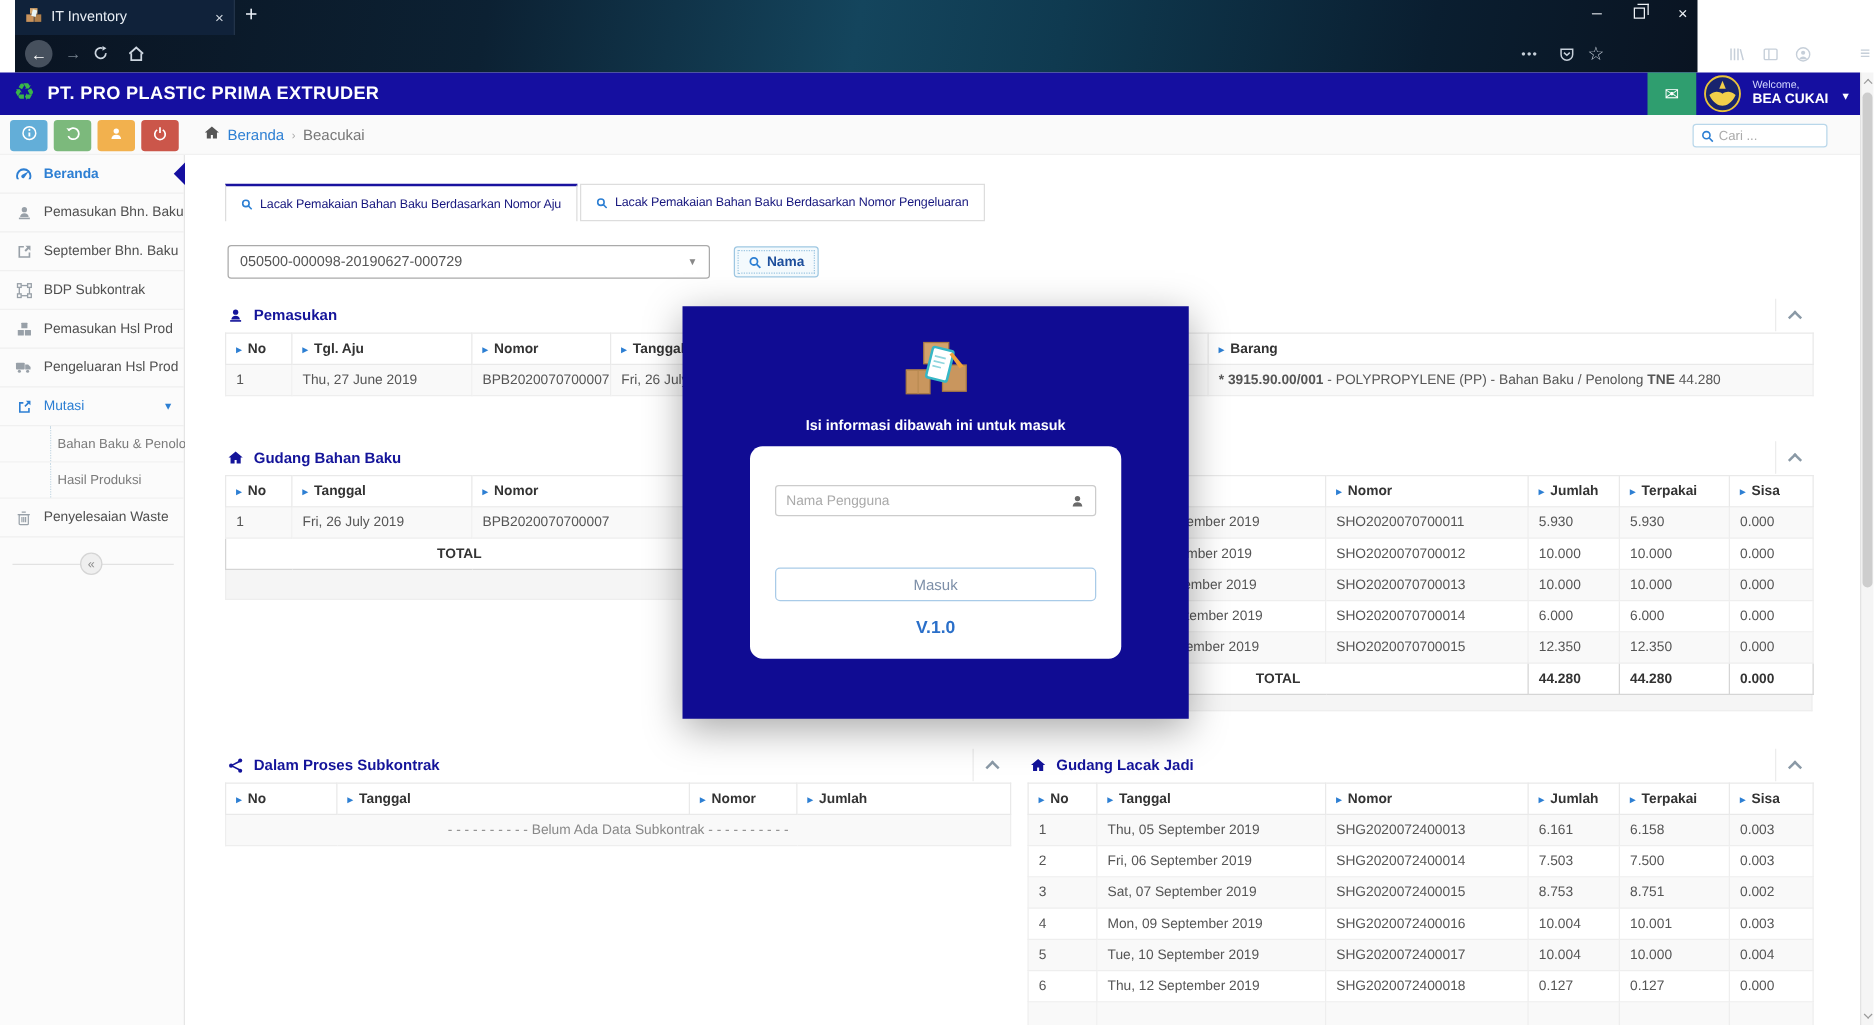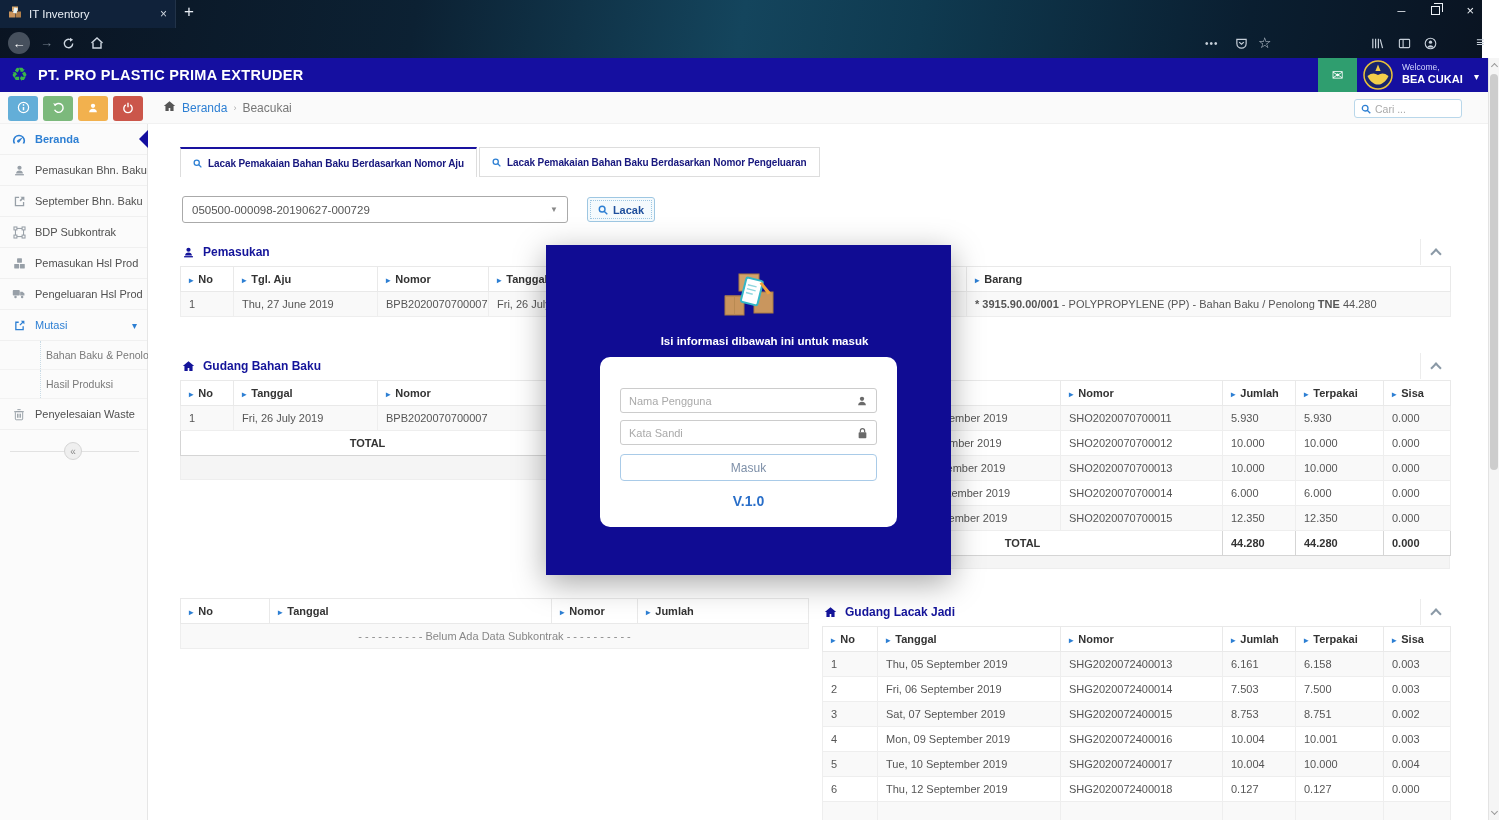--- a/index.html
+++ b/index.html
@@ -1,21 +1,21 @@
 <!DOCTYPE html>
 <html><head>
 <meta charset="utf-8">
 <style>
   * { margin:0; padding:0; box-sizing:border-box; }
   html,body { width:1499px; height:820px; }
   body { font-family:"Liberation Sans", sans-serif; }
   .stage { position:relative; width:1499px; height:820px; overflow:hidden; background:#fff; }
 
   
-  .chrome { position:absolute; left:0; top:0; width:1482px; height:58px;
+  .chrome { position:absolute; left:12px; top:0; width:1346px; height:58px;
     background:linear-gradient(100deg,#0a1422 0%,#0c2133 28%,#14455d 50%,#0f3a50 62%,#0a1e30 84%,#0a1422 100%); }
   .fx-tab { position:absolute; left:0; top:0; width:176px; height:28px; background:#10223a;
     display:flex; align-items:center; gap:7px; padding:0 8px; border-right:1px solid rgba(255,255,255,.08); }
   .fx-tab-title { color:#e8eef5; font-size:11.5px; flex:1; white-space:nowrap; overflow:hidden; }
   .fx-tab-close { color:#cfd6df; font-size:12px; cursor:default; }
   .fx-newtab { position:absolute; left:184px; top:2px; color:#e8eef5; font-size:17px; }
   .winbtns { position:absolute; right:8px; top:3px; display:flex; gap:26px; align-items:center; color:#eef2f7; }
   .winbtns .min { font-size:11px; }
   .winbtns .restore { width:9px; height:9px; border:1.4px solid #eef2f7; position:relative; }
   .winbtns .restore::before { content:""; position:absolute; left:2px; top:-4px; width:8px; height:8px; border:1.4px solid #eef2f7; border-left:none; border-bottom:none; }
@@ -76,21 +76,21 @@
   .sb-sub::before { content:""; position:absolute; left:40px; top:0; bottom:0; border-left:1px dotted #c9dbe6; }
   .sb-collapse { position:relative; height:32px; margin-top:6px; }
   .sb-collapse .line { position:absolute; left:10px; right:8px; top:15px; border-top:1px solid #e2e2e2; }
   .sb-collapse .knob { position:absolute; left:64px; top:6px; width:18px; height:18px; border-radius:50%;
     background:#efefef; border:1px solid #d5d5d5; color:#8d8d8d; font-size:10px; display:flex; align-items:center; justify-content:center; }
 
   
   .content { position:absolute; left:148px; top:124px; width:1340px; height:696px; background:#fff; overflow:hidden; }
 
   .tabs { position:absolute; left:32px; top:23px; display:flex; }
-  .tab { height:30px; display:flex; align-items:center; gap:6px; padding:0 12px; font-size:10px; font-weight:bold;
+  .tab { height:30px; display:flex; align-items:center; gap:6px; padding:0 12px; font-size:10px; font-weight:normal;
     color:#17177e; background:#fff; white-space:nowrap; letter-spacing:-.1px; }
   .tab.active { border-top:2px solid #19129f; border-left:1px solid #ddd; border-right:1px solid #ddd; }
   .tab.idle { border:1px solid #ddd; margin-left:2px; }
 
   .selectbox { position:absolute; left:34px; top:72px; width:386px; height:27px; border:1px solid #aaa; border-radius:3px;
     background:#fff; display:flex; align-items:center; padding:0 9px; font-size:11.5px; color:#555; }
   .selectbox .caret { position:absolute; right:9px; color:#888; font-size:8px; }
   .lacakbtn { position:absolute; left:439px; top:73px; width:68px; height:25px; background:#f4fafd; border:1px solid #9ec7e2;
     border-radius:3px; outline:1px dotted #9ec7e2; outline-offset:-4px; display:flex; align-items:center; justify-content:center;
     gap:5px; font-size:11px; font-weight:bold; color:#1e4f9c; }
@@ -112,21 +112,21 @@
   .grid td.ctr { text-align:center; }
   .grid td.empty-msg { text-align:center; color:#888; background:#f9f9f9; }
   .band { height:24px; background:#f5f5f5; border:1px solid #eee; border-top:none; }
   .band.short { height:13px; }
   .bold { font-weight:bold; }
 
   
   .modal { position:absolute; left:546px; top:245px; width:405px; height:330px; background:#100c93;
     box-shadow:0 8px 30px rgba(0,0,0,.35); }
   .modal-icon { position:absolute; left:173px; top:22px; }
-  .modal-msg { position:absolute; left:16px; top:90px; width:405px; text-align:center; color:#fff; font-size:11.5px; font-weight:bold; }
+  .modal-msg { position:absolute; left:0; top:90px; width:405px; text-align:center; color:#fff; font-size:11.5px; font-weight:bold; }
   .logincard { position:absolute; left:54px; top:112px; width:297px; height:170px; background:#fff; border-radius:10px; }
   .fld { position:absolute; left:20px; width:257px; height:25px; border:1px solid #ccc; border-radius:3px;
     display:flex; align-items:center; padding:0 8px; gap:12px; }
   .fld input { border:none; outline:none; flex:1; font-size:11px; color:#555; font-family:inherit; }
   .fld input::placeholder { color:#aaa; }
   .fld .fic { color:#6a6a6a; display:flex; }
   .masukbtn { position:absolute; left:20px; top:97px; width:257px; height:27px; background:#fff; border:1px solid #a9cbe8;
     border-radius:4px; color:#7d8fa8; font-size:12px; display:flex; align-items:center; justify-content:center; }
   .verlink { position:absolute; left:0; top:136px; width:297px; text-align:center; color:#2a6fc9; font-size:14px; font-weight:bold; }
 
@@ -411,21 +411,21 @@
       <span>050500-000098-20190627-000729</span>
       <span class="caret">▼</span>
     </div>
     <div class="lacakbtn">
       <span style="color:#2d7fd3;display:flex;">
           <svg width="10" height="10" viewBox="0 0 14 14" fill="none" stroke="currentColor" stroke-width="2">
             <circle cx="5.8" cy="5.8" r="4"></circle>
             <path d="m9 9 4 4"></path>
           </svg>
         </span>
-      <span>Lacak</span>
+      <span>Nama</span>
     </div>
 
     <div class="panel" style="left:32px; top:114px; width:1270px;">
       <div class="phead">
         <span class="ic">
             <svg width="13" height="13" viewBox="0 0 16 16" fill="currentColor">
               <circle cx="8" cy="4.6" r="2.6"></circle>
               <path d="M3.8 11.8c0-2.4 1.9-3.7 4.2-3.7s4.2 1.3 4.2 3.7z"></path>
               <rect x="2.6" y="12.4" width="10.8" height="1.6"></rect>
             </svg>
@@ -573,20 +573,34 @@
           <td>44.280</td>
           <td>44.280</td>
           <td>0.000</td>
         </tr>
       </tbody>
         </table>
       <div class="band short"></div>
     </div>
 
     <div class="panel" style="left:32px; top:474px; width:628px;">
+      <div class="phead">
+        <span class="ic">
+            <svg width="13" height="13" viewBox="0 0 16 16" fill="currentColor">
+              <circle cx="12.5" cy="3" r="2"></circle>
+              <circle cx="3.5" cy="8" r="2"></circle>
+              <circle cx="12.5" cy="13" r="2"></circle>
+              <path d="m4.3 6.8 7-3.5.8 1.4-7 3.5zM4.3 9.2l7 3.5.8-1.4-7-3.5z"></path>
+            </svg>
+          </span>
+        <span>Dalam Proses Subkontrak</span>
+        <div class="chevbox">
+            <span class="chev"></span>
+          </div>
+      </div>
       <table class="grid">
         <colgroup>
             <col style="width:89px">
             <col style="width:282px">
             <col style="width:86px">
             <col style="width:171px">
           </colgroup>
         <tbody>
             <tr>
           <th><span class="arr">▸</span><span>No</span></th>
@@ -710,29 +724,20 @@
     <div class="logincard">
       <div class="fld" style="top:31px;">
         <input placeholder="Nama Pengguna" style="">
         <span class="fic">
             <svg width="12" height="12" viewBox="0 0 14 14" fill="currentColor">
               <circle cx="7" cy="4.5" r="2.5"></circle>
               <path d="M2.5 12c0-2.6 2-4 4.5-4s4.5 1.4 4.5 4z"></path>
             </svg>
           </span>
       </div>
-      <div class="fld" style="top:63px;">
-        <input type="password" placeholder="Kata Sandi" style="">
-        <span class="fic">
-            <svg width="11" height="12" viewBox="0 0 12 14">
-              <rect x="1.5" y="6" width="9" height="7" rx="1" fill="currentColor"></rect>
-              <path d="M3.5 6V4.5a2.5 2.5 0 0 1 5 0V6" stroke="currentColor" stroke-width="1.4" fill="none"></path>
-            </svg>
-          </span>
-      </div>
       <div class="masukbtn">Masuk</div>
       <div class="verlink">V.1.0</div>
     </div>
   </div>
 
   <div class="scrollbar">
     <div class="sb-chev-up"></div>
     <div class="sb-thumb"></div>
     <div class="sb-chev-dn"></div>
   </div>

